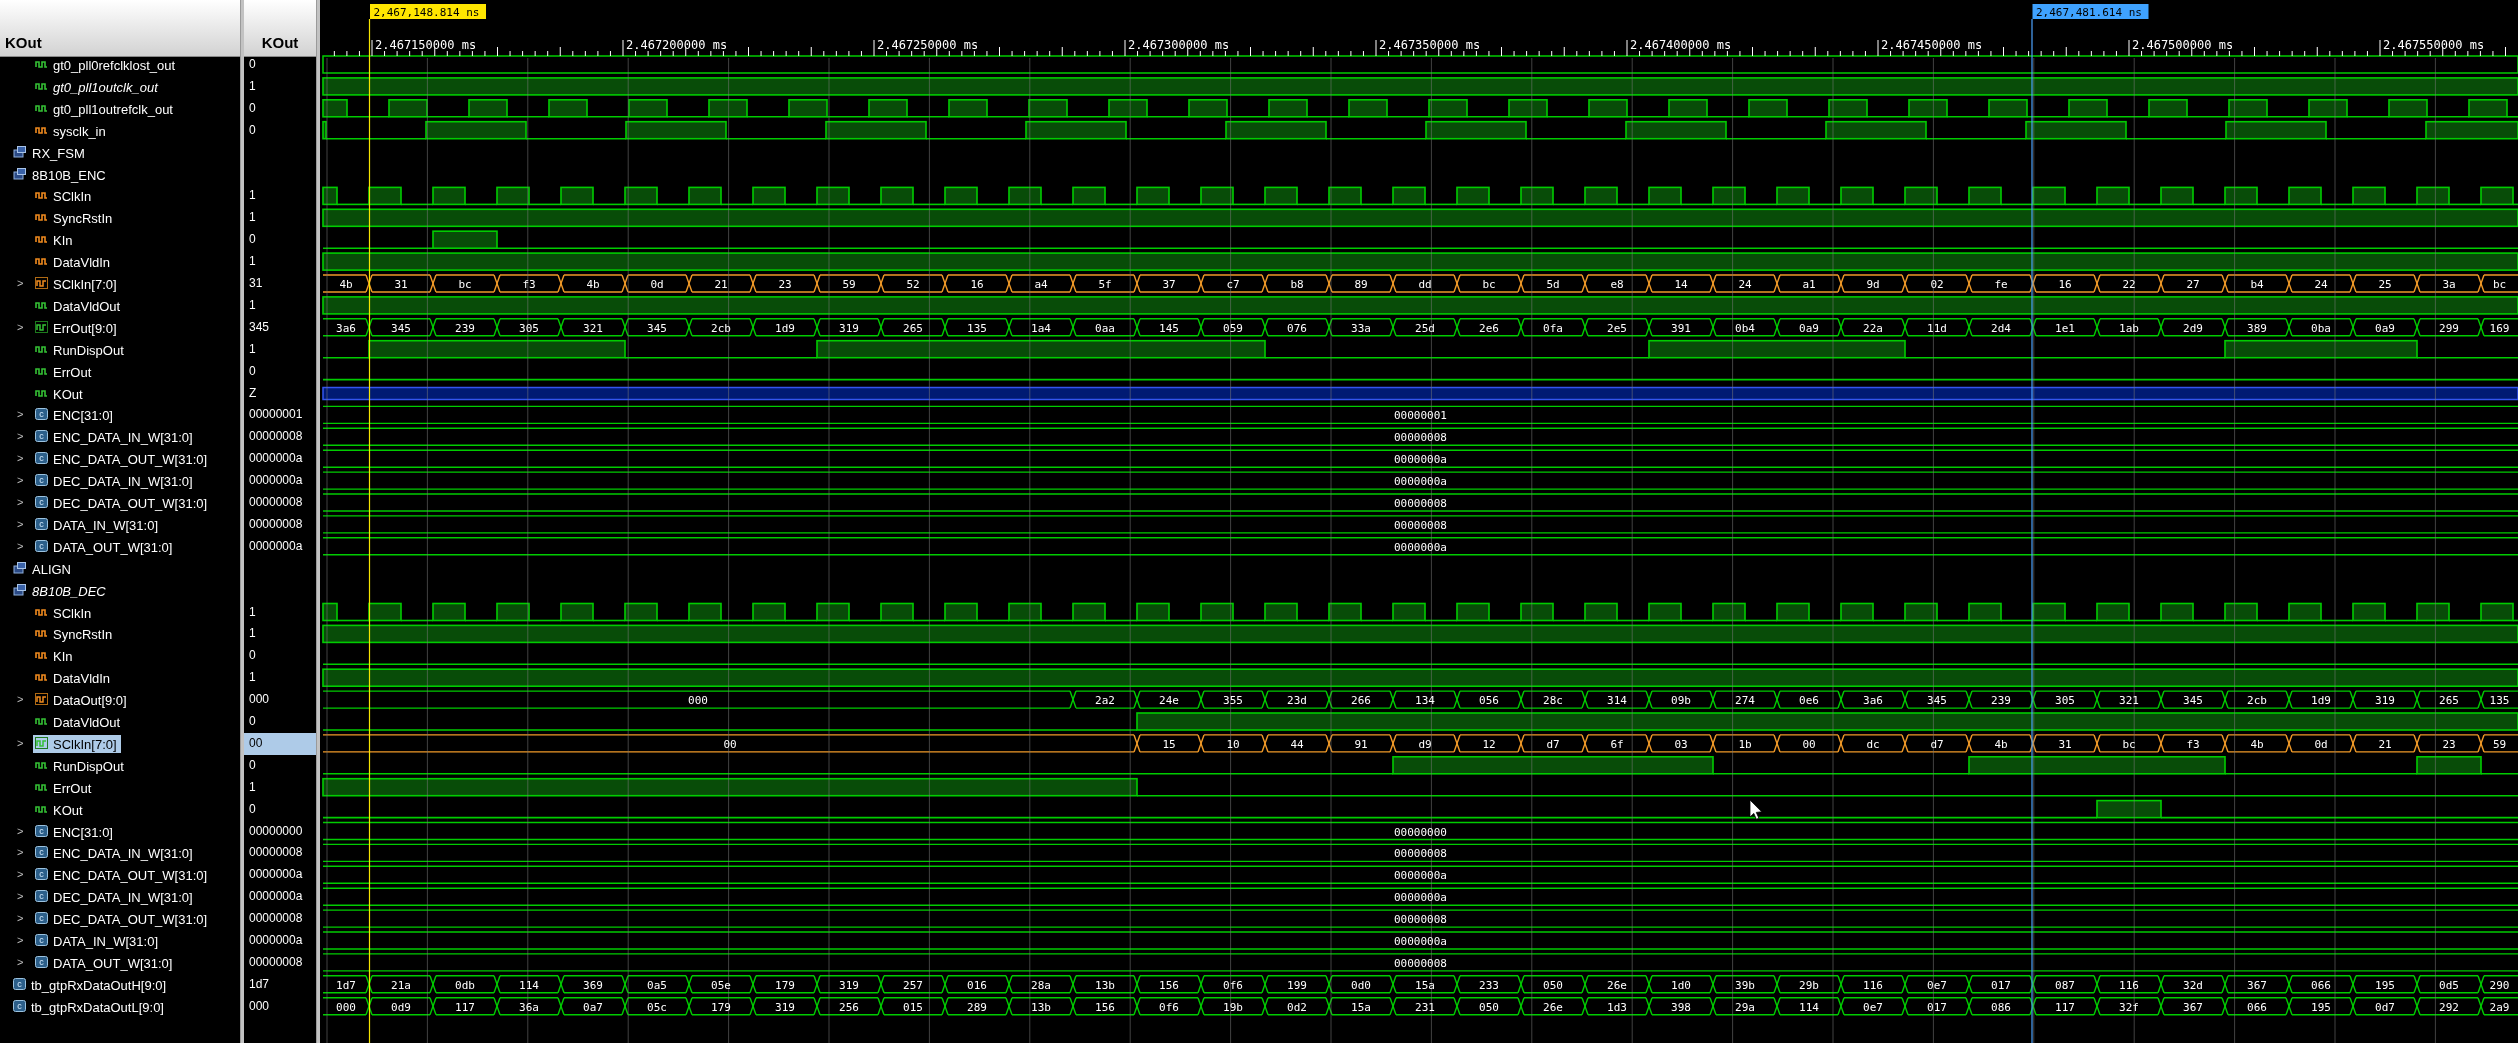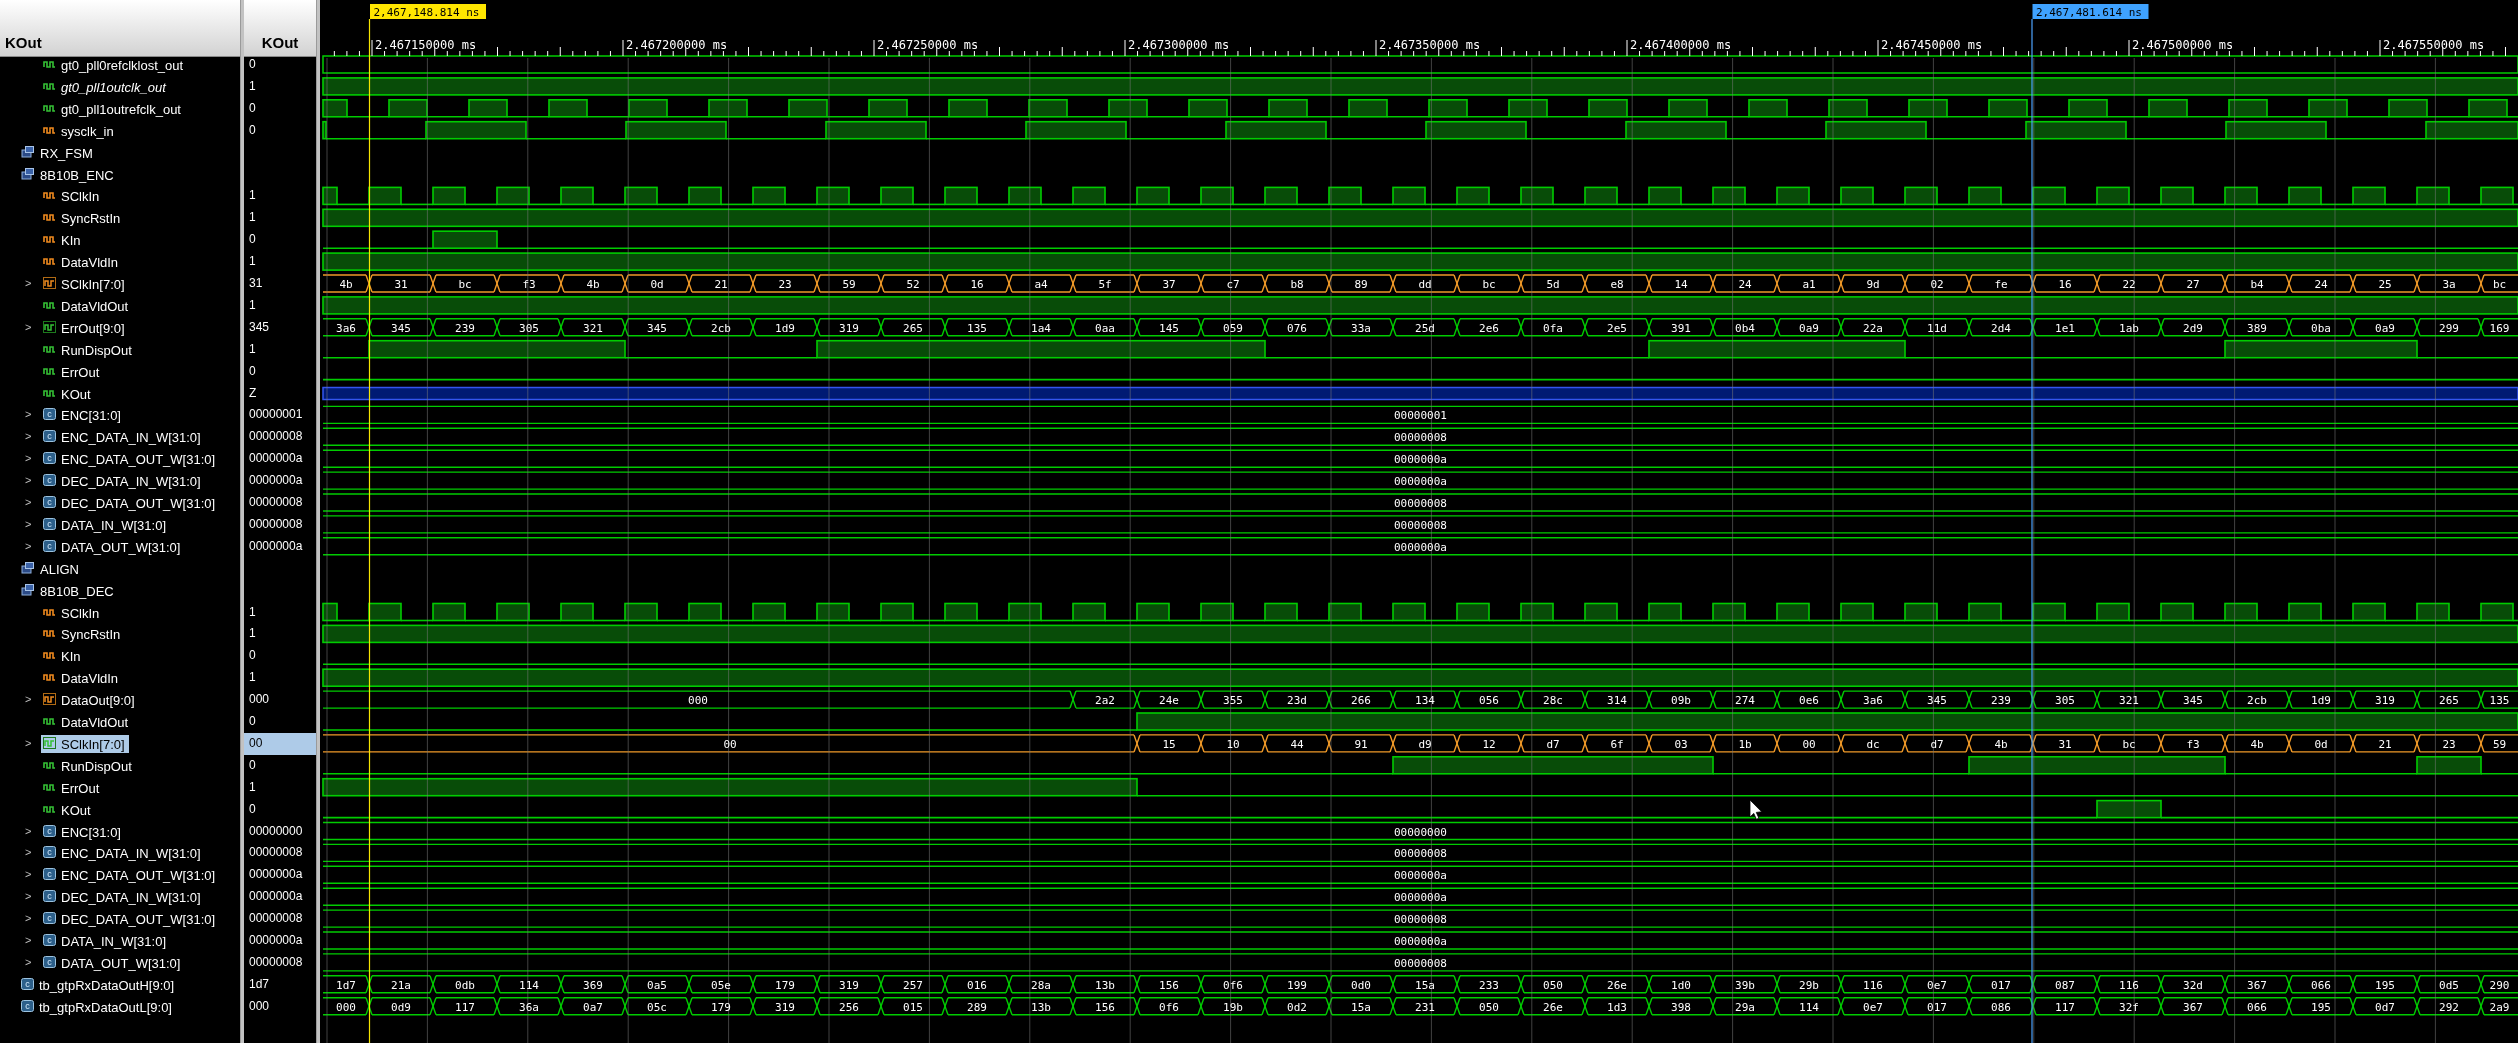--- a/index.html
+++ b/index.html
@@ -6,21 +6,21 @@
   #app{position:relative;width:2518px;height:1043px;background:#000;overflow:hidden;
        font-family:"Liberation Sans",sans-serif;}
   #wavesvg{position:absolute;left:0;top:0;z-index:1;}
   #panels{position:absolute;left:0;top:0;width:320px;height:1043px;z-index:2;background:#000;}
   #panel-header{position:absolute;left:0;top:0;width:320px;height:56px;
      background:linear-gradient(#ffffff,#d2d2d2);border-bottom:1px solid #8a8a8a;}
   #name-header{position:absolute;left:5px;bottom:5px;font-size:15px;font-weight:bold;color:#000;}
   #value-header{position:absolute;left:244px;width:72px;bottom:5px;text-align:center;font-size:15px;font-weight:bold;color:#000;}
   #sep1{position:absolute;left:240px;top:0;width:4px;height:1043px;background:#c2c2c2;border-left:1px solid #9a9a9a;box-sizing:border-box;z-index:3;}
   #sep2{position:absolute;left:316px;top:0;width:4px;height:1043px;background:#c2c2c2;border-left:1px solid #9a9a9a;box-sizing:border-box;z-index:3;}
-  .nrow{position:absolute;left:16px;width:260px;height:22px;}
+  .nrow{position:absolute;left:8px;width:260px;height:22px;}
   .exp{position:absolute;left:9px;top:3px;color:#c0c0c0;font-size:11px;line-height:14px;}
   .nbox{position:absolute;top:2px;display:flex;align-items:center;gap:5px;height:18px;padding:0 4px 0 2px;}
   .nbox.sel{background:#aecbe8;}
   .nbox.sel .nlabel{color:#000;}
   .nlabel{color:#fff;font-size:13px;white-space:nowrap;}
   .nbox svg{flex:none;}
   .vrow{position:absolute;left:244px;width:72px;height:22px;line-height:21px;color:#fff;
         font-size:12px;padding-left:5px;box-sizing:border-box;white-space:nowrap;overflow:hidden;}
   .vrow.sel{background:#aecbe8;color:#000;}
 </style>
@@ -1767,21 +1767,21 @@
         </div>
         <div class="nrow" style="top: 558px;">
           <span class="nbox" style="left:3px">
             <span><svg width="14" height="13">
                 <rect x="1" y="5" width="9" height="7" fill="#2b4a86" stroke="#8fb0dd" stroke-width="1"></rect>
                 <rect x="4.5" y="1.5" width="8" height="6" fill="#3a62a8" stroke="#a8c4e8" stroke-width="1"></rect>
               </svg></span>
             <span class="nlabel">ALIGN</span>
           </span>
         </div>
-        <div class="nrow" style="top: 580px;">
+        <div class="nrow" style="top: 580px; font-style: italic;">
           <span class="nbox" style="left:3px">
             <span><svg width="14" height="13">
                 <rect x="1" y="5" width="9" height="7" fill="#2b4a86" stroke="#8fb0dd" stroke-width="1"></rect>
                 <rect x="4.5" y="1.5" width="8" height="6" fill="#3a62a8" stroke="#a8c4e8" stroke-width="1"></rect>
               </svg></span>
             <span class="nlabel">8B10B_DEC</span>
           </span>
         </div>
         <div class="nrow" style="top: 602px;">
           <span class="nbox" style="left:25px">

